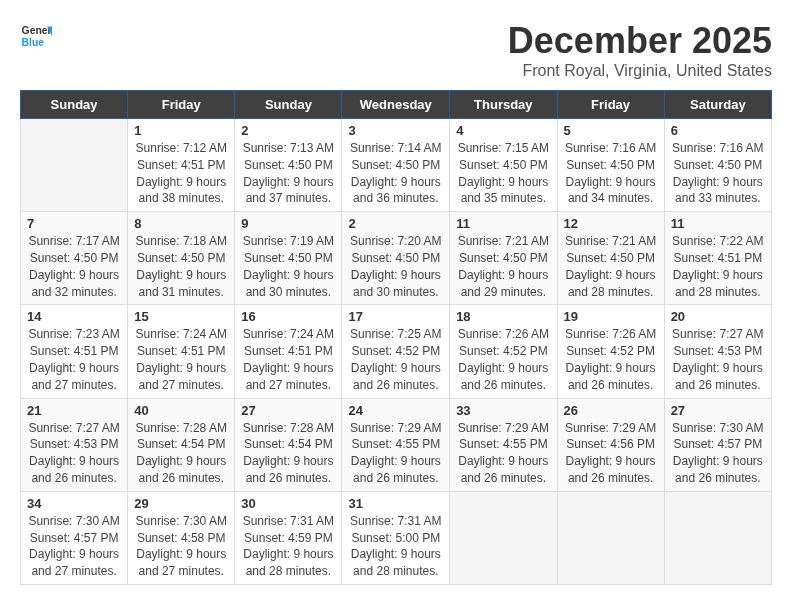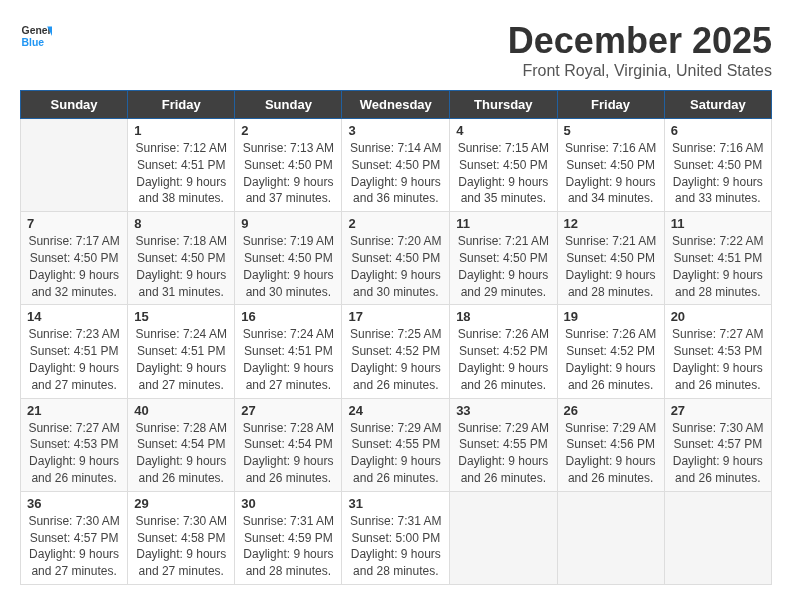--- a/index.html
+++ b/index.html
@@ -221,21 +221,21 @@
           <span class="day-number">26</span>
           <div class="day-info">Sunrise: 7:29 AM<br>Sunset: 4:56 PM<br>Daylight: 9 hours<br>and 26 minutes.</div>
         </td>
         <td>
           <span class="day-number">27</span>
           <div class="day-info">Sunrise: 7:30 AM<br>Sunset: 4:57 PM<br>Daylight: 9 hours<br>and 26 minutes.</div>
         </td>
       </tr>
       <tr>
         <td>
-          <span class="day-number">36</span>
+          <span class="day-number">34</span>
           <div class="day-info">Sunrise: 7:30 AM<br>Sunset: 4:57 PM<br>Daylight: 9 hours<br>and 27 minutes.</div>
         </td>
         <td>
           <span class="day-number">29</span>
           <div class="day-info">Sunrise: 7:30 AM<br>Sunset: 4:58 PM<br>Daylight: 9 hours<br>and 27 minutes.</div>
         </td>
         <td>
           <span class="day-number">30</span>
           <div class="day-info">Sunrise: 7:31 AM<br>Sunset: 4:59 PM<br>Daylight: 9 hours<br>and 28 minutes.</div>
         </td>

